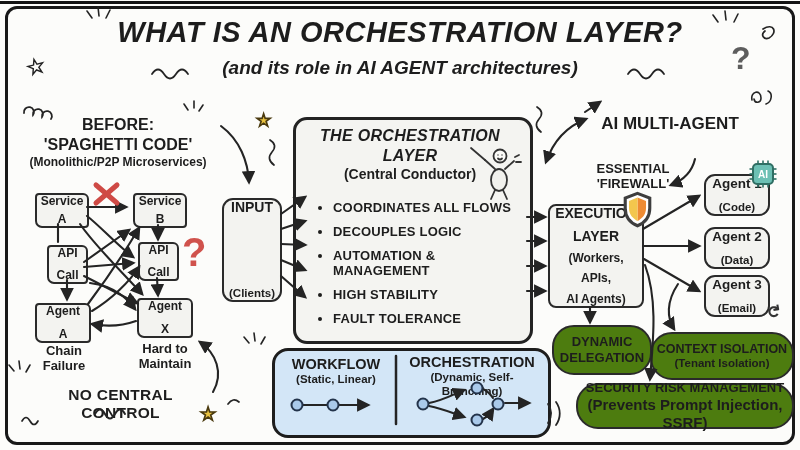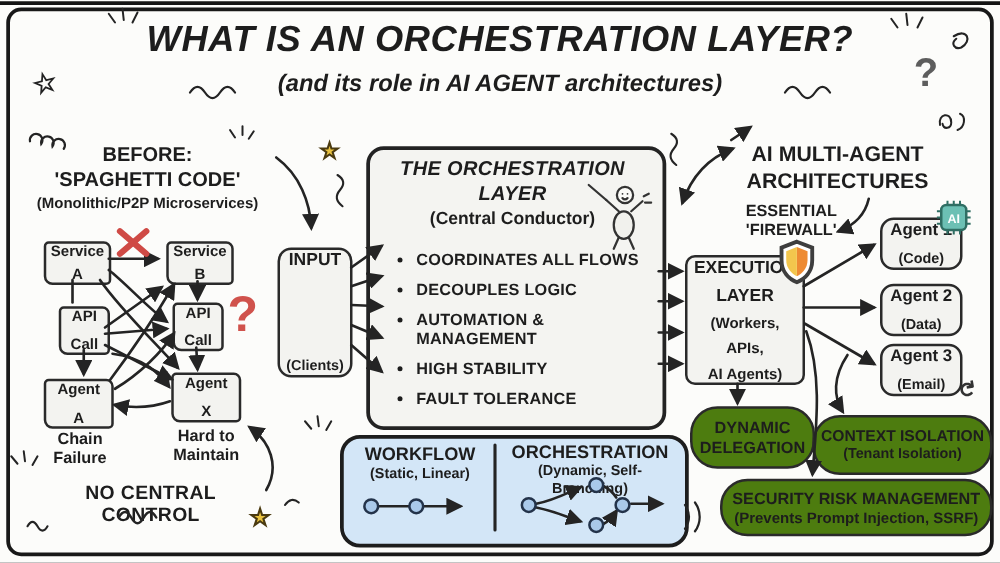--- a/index.html
+++ b/index.html
@@ -51,21 +51,21 @@
   .agent .n{font-size:13.5px;}
   .agent .y{font-size:11.5px;font-weight:700;}
 
   .pill{background:#4d7c0f;border:2.5px solid #2a2a2a;border-radius:22px;display:flex;flex-direction:column;
         align-items:center;justify-content:center;text-align:center;font-weight:800;line-height:1.2;}
   .pill .s{font-weight:700;}
   .pill-dyn{left:552px;top:325px;width:96px;height:46px;font-size:13px;}
   .pill-ctx{left:650px;top:332px;width:140px;height:44px;font-size:12.5px;}
   .pill-ctx .s{font-size:11.5px;}
   .pill-sec{left:576px;top:383px;width:214px;height:42px;font-size:13px;}
-  .pill-sec .s{font-size:12px;}
+  .pill-sec .s{font-size:15px;}
 
   .bluebox{left:272px;top:348px;width:273px;height:84px;background:#d3e6f7;border:3px solid #1d1d1d;border-radius:16px;}
   .cmp-h{text-align:center;line-height:1.2;}
   .cmp-h .t{font-size:14.5px;font-weight:800;}
   .cmp-h .s{font-size:11.5px;font-weight:700;}
 
   .glyph{font-weight:800;}
   .red-q{left:182px;top:230px;font-size:40px;color:#d0524c;}
   .gray-q{left:731px;top:40px;font-size:32px;color:#5d5d5d;}
   .star{color:#e9c23f;-webkit-text-stroke:1px #4a3a10;}
@@ -162,21 +162,20 @@
       <path d="M30,15.5 q2,2 4,0"></path>
       <path d="M37,26 L46,18"></path>
       <path d="M47,14 l4,-2 M48,19 l5,0"></path>
       <ellipse cx="31" cy="37" rx="8" ry="11" fill="#f1f1ed"></ellipse>
       <path d="M27,47 L23,56 M35,47 L39,56"></path>
     </g>
   </svg>
 
   <div class="abs ai-head">
     <div>AI MULTI-AGENT</div>
-    <div>ARCHITECTURES</div>
   </div>
   <div class="abs fw-label">
     <div>ESSENTIAL</div>
     <div>'FIREWALL'</div>
   </div>
 
   <div class="abs box exec">
     <span class="t">EXECUTION</span>
     <span class="t">LAYER</span>
     <span class="s">(Workers,</span>

